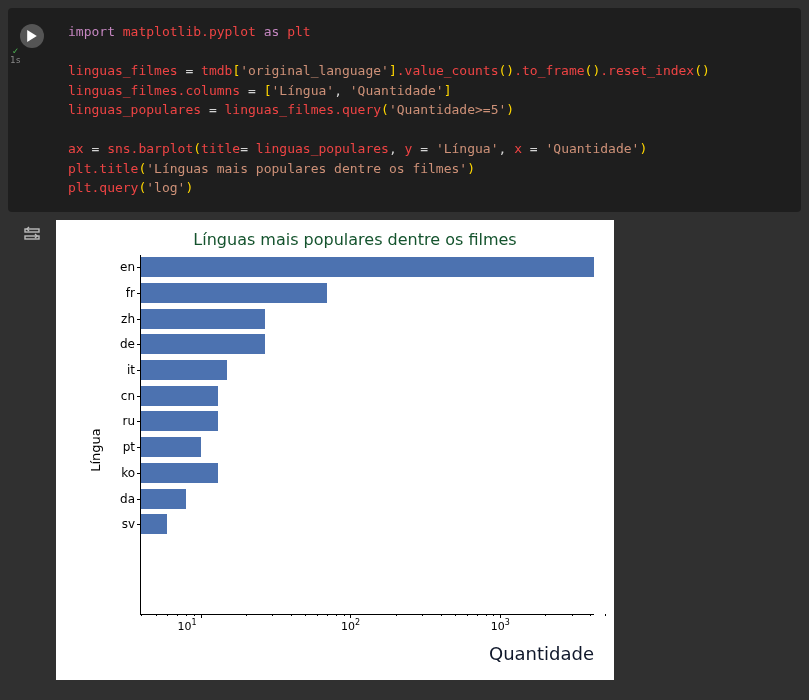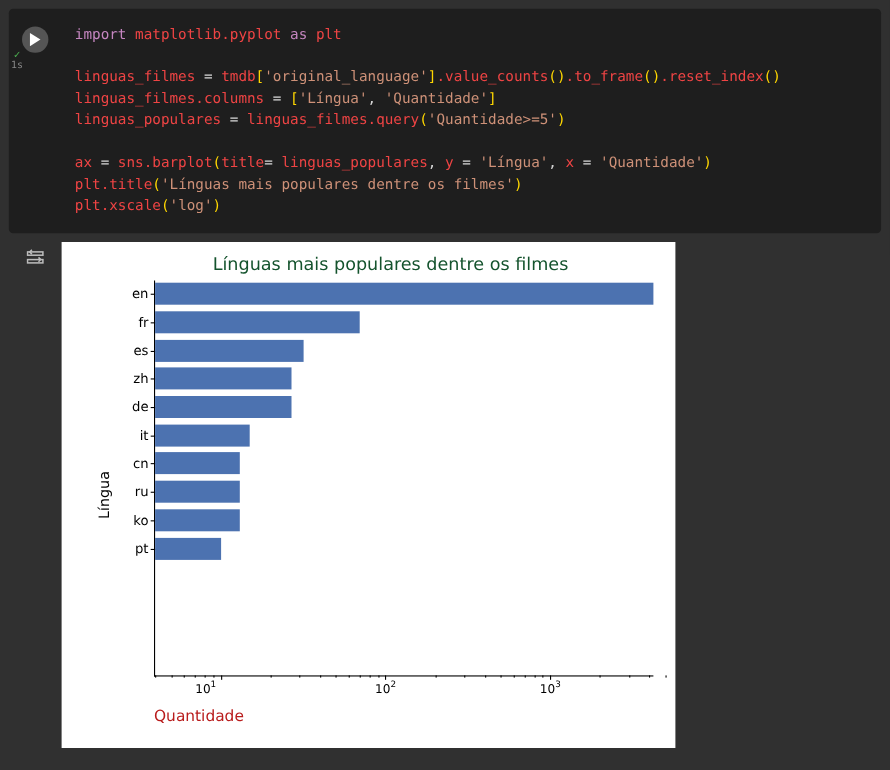--- a/index.html
+++ b/index.html
@@ -138,23 +138,23 @@
   .ylabel {
     position: absolute;
     left: 18px;
     top: 50%;
     transform: translateY(-50%) rotate(-90deg);
     transform-origin: center;
     color: #000;
     font-size: 13px;
   }
   .xlabel {
-    text-align: left;
-    color: #b91c1c;
-    font-size: 14px;
+    text-align: right;
+    color: #0f172a;
+    font-size: 18px;
     margin-top: 28px;
     margin-left: 74px;
     margin-right: 10px;
   }
   .x-tick {
     position: absolute;
     top: 100%;
     transform: translateX(-50%);
     text-align: center;
     color: #000;
@@ -194,21 +194,21 @@
       </div>
     </div>
     <div class="code-area"><span class="kw-import">import</span> <span class="ident">matplotlib.pyplot</span> <span class="kw-as">as</span> <span class="ident">plt</span>
 
 <span class="ident">linguas_filmes</span><span> = </span><span class="ident">tmdb</span><span class="paren">[</span><span class="str">'original_language'</span><span class="paren">]</span><span class="ident">.value_counts</span><span class="paren">()</span><span class="ident">.to_frame</span><span class="paren">()</span><span class="ident">.reset_index</span><span class="paren">()</span>
 <span class="ident">linguas_filmes.columns</span><span> = </span><span class="paren">[</span><span class="str">'Língua'</span>, <span class="str">'Quantidade'</span><span class="paren">]</span>
 <span class="ident">linguas_populares</span><span> = </span><span class="ident">linguas_filmes</span><span class="ident">.query</span><span class="paren">(</span><span class="str">'Quantidade&gt;=5'</span><span class="paren">)</span>
 
 <span class="ident">ax</span><span> = </span><span class="ident">sns.barplot</span><span class="paren">(</span><span class="ident">title</span>= <span class="ident">linguas_populares</span>, <span class="ident">y</span> = <span class="str">'Língua'</span>, <span class="ident">x</span> = <span class="str">'Quantidade'</span><span class="paren">)</span>
 <span class="ident">plt.title</span><span class="paren">(</span><span class="str">'Línguas mais populares dentre os filmes'</span><span class="paren">)</span>
-<span class="ident">plt.xscale</span><span class="paren">(</span><span class="str">'log'</span><span class="paren">)</span></div>
+<span class="ident">plt.query</span><span class="paren">(</span><span class="str">'log'</span><span class="paren">)</span></div>
   </div>
 </div>
 
 <div class="output-row">
   <div class="output-gutter">
     <span class="output-icon">
       <svg width="16" height="16" viewBox="0 0 16 16" fill="none" stroke="#bbb" stroke-width="1.4">
         <rect x="1" y="3" width="14" height="3"></rect>
         <rect x="1" y="10" width="14" height="3"></rect>
         <path d="M5 1 L3 3 L5 5" fill="none"></path>
@@ -224,25 +224,20 @@
           <span class="y-tick-label">en</span>
           <span class="y-tick-mark" style="top: 50%;"></span>
           <div class="bar" style="width: 457.144px;"></div>
         </div>
         <div class="bar-row">
           <span class="y-tick-label">fr</span>
           <span class="y-tick-mark" style="top: 50%;"></span>
           <div class="bar" style="width: 186.24px;"></div>
         </div>
         <div class="bar-row">
-          <span class="y-tick-label">es</span>
-          <span class="y-tick-mark" style="top: 50%;"></span>
-          <div class="bar" style="width: 135.307px;"></div>
-        </div>
-        <div class="bar-row">
           <span class="y-tick-label">zh</span>
           <span class="y-tick-mark" style="top: 50%;"></span>
           <div class="bar" style="width: 124.252px;"></div>
         </div>
         <div class="bar-row">
           <span class="y-tick-label">de</span>
           <span class="y-tick-mark" style="top: 50%;"></span>
           <div class="bar" style="width: 124.252px;"></div>
         </div>
         <div class="bar-row">
@@ -254,28 +249,38 @@
           <span class="y-tick-label">cn</span>
           <span class="y-tick-mark" style="top: 50%;"></span>
           <div class="bar" style="width: 76.6938px;"></div>
         </div>
         <div class="bar-row">
           <span class="y-tick-label">ru</span>
           <span class="y-tick-mark" style="top: 50%;"></span>
           <div class="bar" style="width: 76.6938px;"></div>
         </div>
         <div class="bar-row">
+          <span class="y-tick-label">pt</span>
+          <span class="y-tick-mark" style="top: 50%;"></span>
+          <div class="bar" style="width: 59.6221px;"></div>
+        </div>
+        <div class="bar-row">
           <span class="y-tick-label">ko</span>
           <span class="y-tick-mark" style="top: 50%;"></span>
           <div class="bar" style="width: 76.6938px;"></div>
         </div>
         <div class="bar-row">
-          <span class="y-tick-label">pt</span>
-          <span class="y-tick-mark" style="top: 50%;"></span>
-          <div class="bar" style="width: 59.6221px;"></div>
+          <span class="y-tick-label">da</span>
+          <span class="y-tick-mark" style="top: 50%;"></span>
+          <div class="bar" style="width: 45.1023px;"></div>
+        </div>
+        <div class="bar-row">
+          <span class="y-tick-label">sv</span>
+          <span class="y-tick-mark" style="top: 50%;"></span>
+          <div class="bar" style="width: 26.3832px;"></div>
         </div>
         <div class="x-tick-mark" style="left: 59.6221px;"></div>
         <div class="x-tick" style="left: 46px;">10<sup>1</sup></div>
         <div class="x-tick-mark" style="left: 209.449px;"></div>
         <div class="x-tick" style="left: 209.449px; text-align: right;">10<sup>2</sup></div>
         <div class="x-tick-mark" style="left: 359.276px;"></div>
         <div class="x-tick" style="left: 359.276px;">10<sup>3</sup></div>
         <div class="minor-tick" style="left: 0px;"></div>
         <div class="minor-tick" style="left: 14.5197px;"></div>
         <div class="minor-tick" style="left: 26.3832px;"></div>

